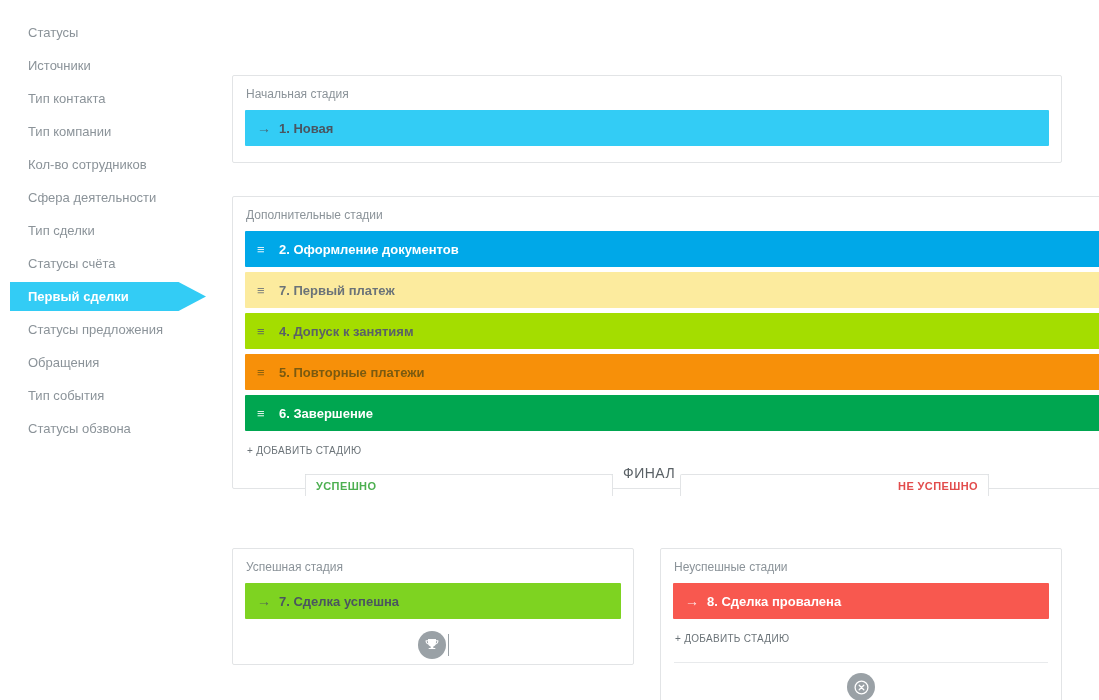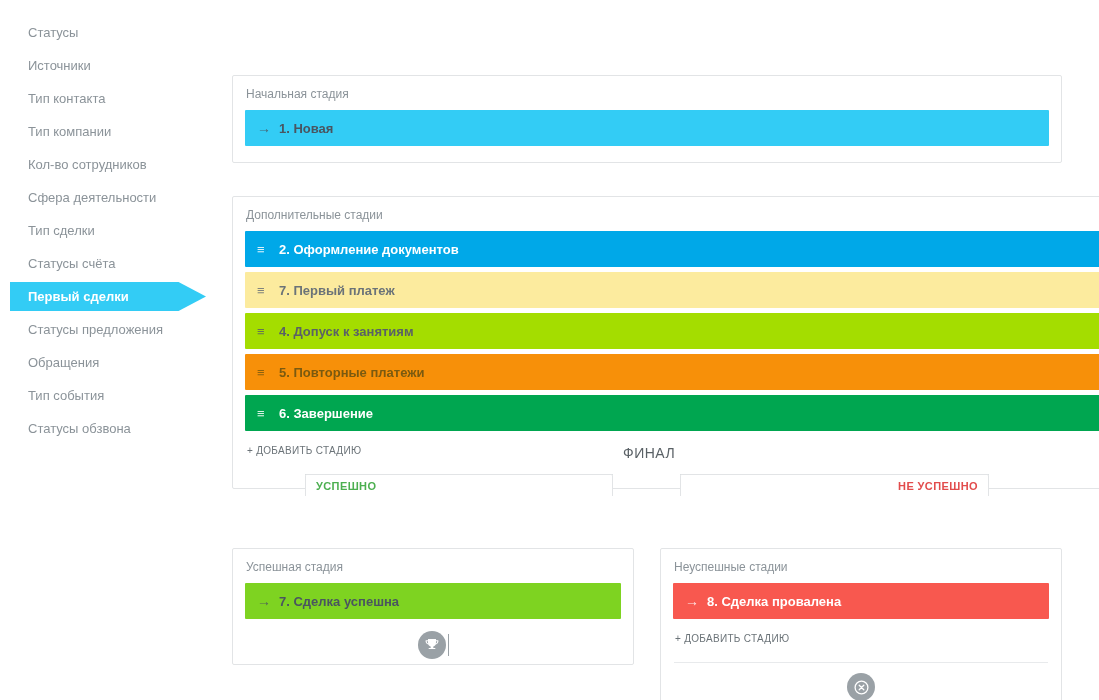--- a/index.html
+++ b/index.html
@@ -239,21 +239,21 @@
             <span class="glyph handle">≡</span>
             <span class="stage-label">6. Завершение</span>
           </div>
         </div>
       <div class="add-stage">+ ДОБАВИТЬ СТАДИЮ</div>
     </section>
 
     <div id="final-zone">
       <div class="final-rule" style="left:73px; top:474px; width:308px;"></div>
       <div class="final-rule" style="left:448px; top:474px; width:309px;"></div>
-      <div id="final-label" style="left:382px; top:445px;">ФИНАЛ</div>
+      <div id="final-label" style="left:382px; top:465px;">ФИНАЛ</div>
     </div>
 
     <div class="outcome-box" style="left:73px; top:474px; width:308px;">
       <span class="outcome-tag success">УСПЕШНО</span>
     </div>
     <div class="outcome-box" style="left:448px; top:474px; width:309px;">
       <span class="outcome-tag fail">НЕ УСПЕШНО</span>
     </div>
 
     <section class="panel" style="left:0; top:500px; width:402px; height:117px;">

